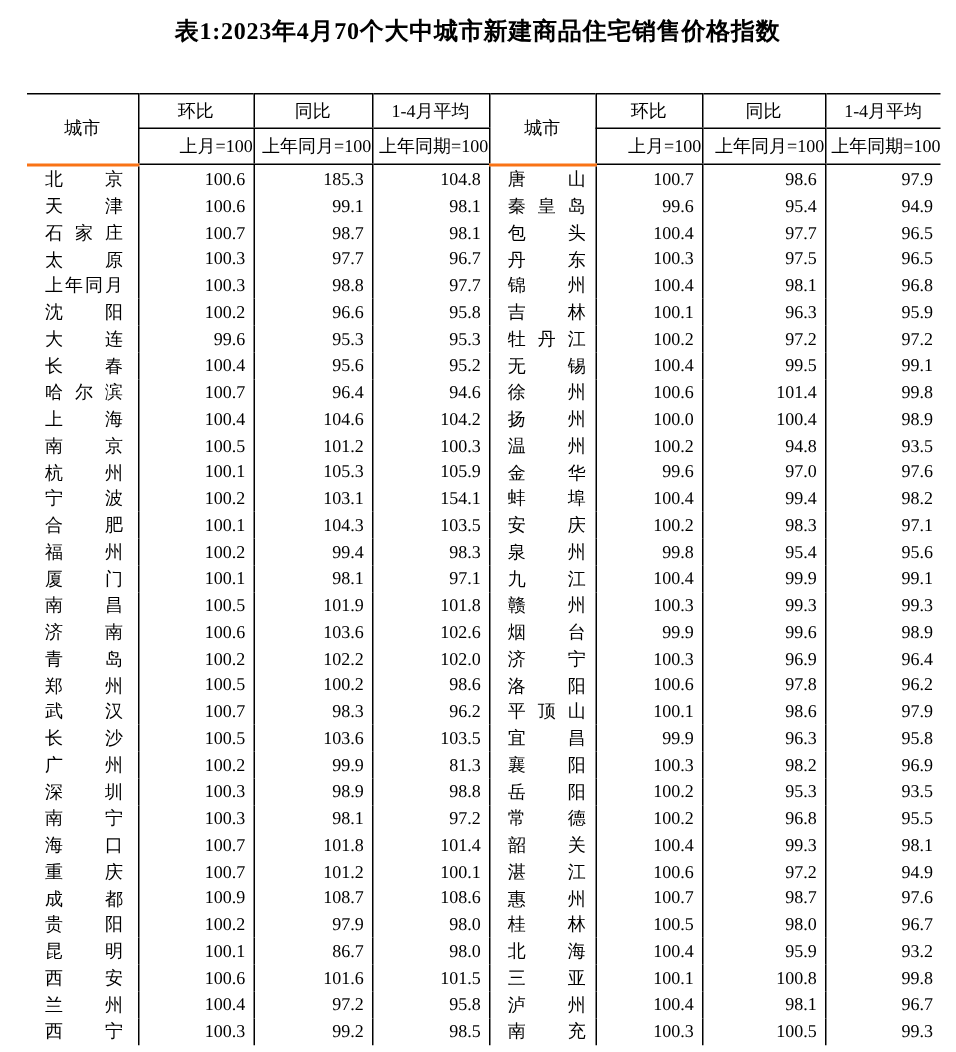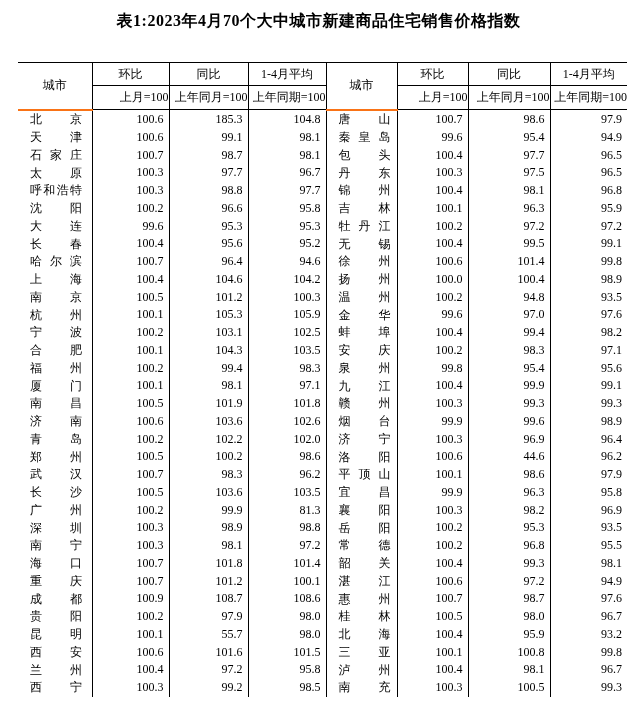--- a/index.html
+++ b/index.html
@@ -107,21 +107,21 @@
           <td class="city"><span class="cityspan">太原</span></td>
           <td class="num bl">100.3</td>
           <td class="num bl">97.7</td>
           <td class="num bl">96.7</td>
           <td class="city bl"><span class="cityspan">丹东</span></td>
           <td class="num bl">100.3</td>
           <td class="num bl">97.5</td>
           <td class="num bl">96.5</td>
         </tr>
         <tr>
-          <td class="city"><span class="cityspan">呼和浩特</span></td>
+          <td class="city"><span class="cityspan">上年同月</span></td>
           <td class="num bl">100.3</td>
           <td class="num bl">98.8</td>
           <td class="num bl">97.7</td>
           <td class="city bl"><span class="cityspan">锦州</span></td>
           <td class="num bl">100.4</td>
           <td class="num bl">98.1</td>
           <td class="num bl">96.8</td>
         </tr>
         <tr>
           <td class="city"><span class="cityspan">沈阳</span></td>
@@ -190,21 +190,21 @@
           <td class="num bl">105.9</td>
           <td class="city bl"><span class="cityspan">金华</span></td>
           <td class="num bl">99.6</td>
           <td class="num bl">97.0</td>
           <td class="num bl">97.6</td>
         </tr>
         <tr>
           <td class="city"><span class="cityspan">宁波</span></td>
           <td class="num bl">100.2</td>
           <td class="num bl">103.1</td>
-          <td class="num bl">102.5</td>
+          <td class="num bl">154.1</td>
           <td class="city bl"><span class="cityspan">蚌埠</span></td>
           <td class="num bl">100.4</td>
           <td class="num bl">99.4</td>
           <td class="num bl">98.2</td>
         </tr>
         <tr>
           <td class="city"><span class="cityspan">合肥</span></td>
           <td class="num bl">100.1</td>
           <td class="num bl">104.3</td>
           <td class="num bl">103.5</td>
@@ -263,21 +263,21 @@
           <td class="num bl">96.9</td>
           <td class="num bl">96.4</td>
         </tr>
         <tr>
           <td class="city"><span class="cityspan">郑州</span></td>
           <td class="num bl">100.5</td>
           <td class="num bl">100.2</td>
           <td class="num bl">98.6</td>
           <td class="city bl"><span class="cityspan">洛阳</span></td>
           <td class="num bl">100.6</td>
-          <td class="num bl">44.6</td>
+          <td class="num bl">97.8</td>
           <td class="num bl">96.2</td>
         </tr>
         <tr>
           <td class="city"><span class="cityspan">武汉</span></td>
           <td class="num bl">100.7</td>
           <td class="num bl">98.3</td>
           <td class="num bl">96.2</td>
           <td class="city bl"><span class="cityspan">平顶山</span></td>
           <td class="num bl">100.1</td>
           <td class="num bl">98.6</td>
@@ -359,21 +359,21 @@
           <td class="num bl">97.9</td>
           <td class="num bl">98.0</td>
           <td class="city bl"><span class="cityspan">桂林</span></td>
           <td class="num bl">100.5</td>
           <td class="num bl">98.0</td>
           <td class="num bl">96.7</td>
         </tr>
         <tr>
           <td class="city"><span class="cityspan">昆明</span></td>
           <td class="num bl">100.1</td>
-          <td class="num bl">55.7</td>
+          <td class="num bl">86.7</td>
           <td class="num bl">98.0</td>
           <td class="city bl"><span class="cityspan">北海</span></td>
           <td class="num bl">100.4</td>
           <td class="num bl">95.9</td>
           <td class="num bl">93.2</td>
         </tr>
         <tr>
           <td class="city"><span class="cityspan">西安</span></td>
           <td class="num bl">100.6</td>
           <td class="num bl">101.6</td>

